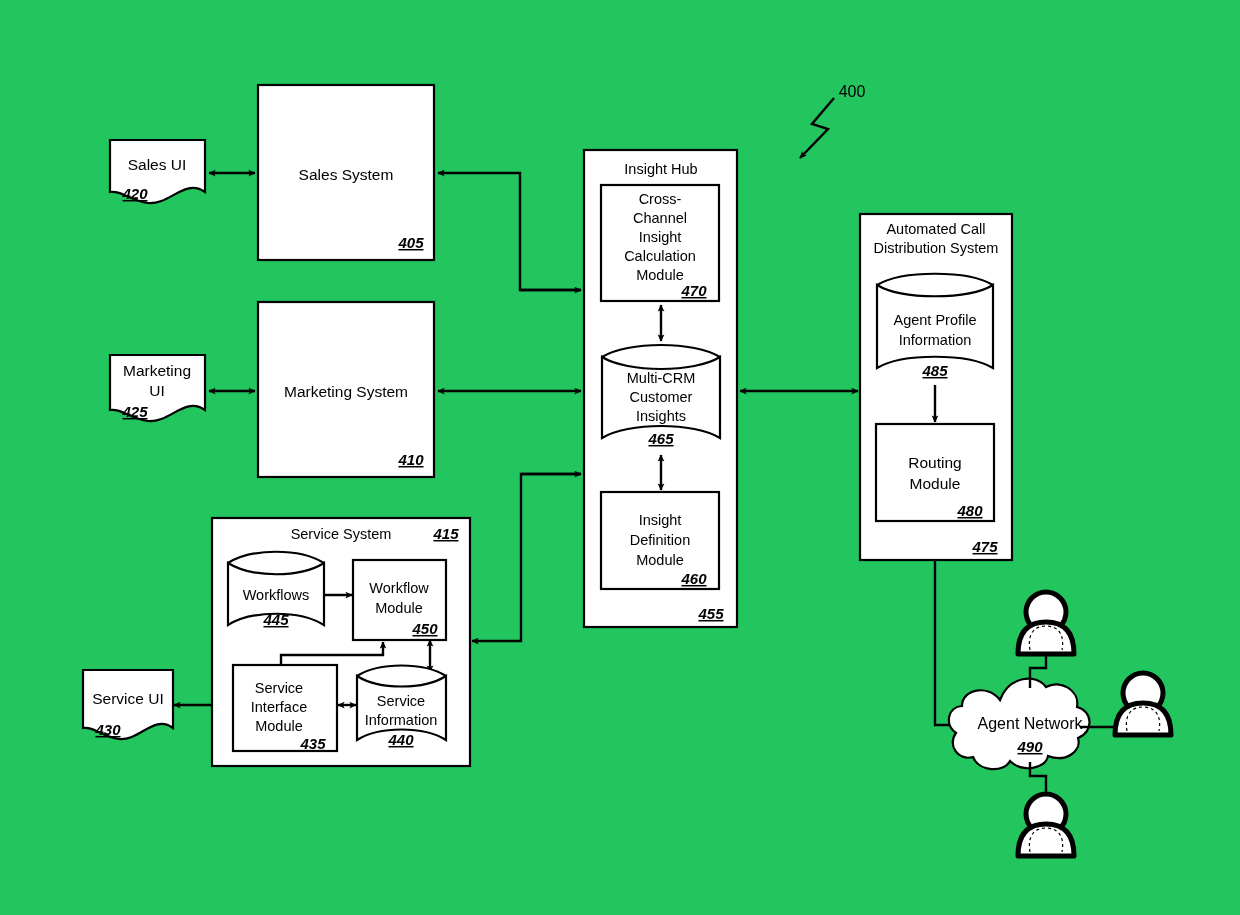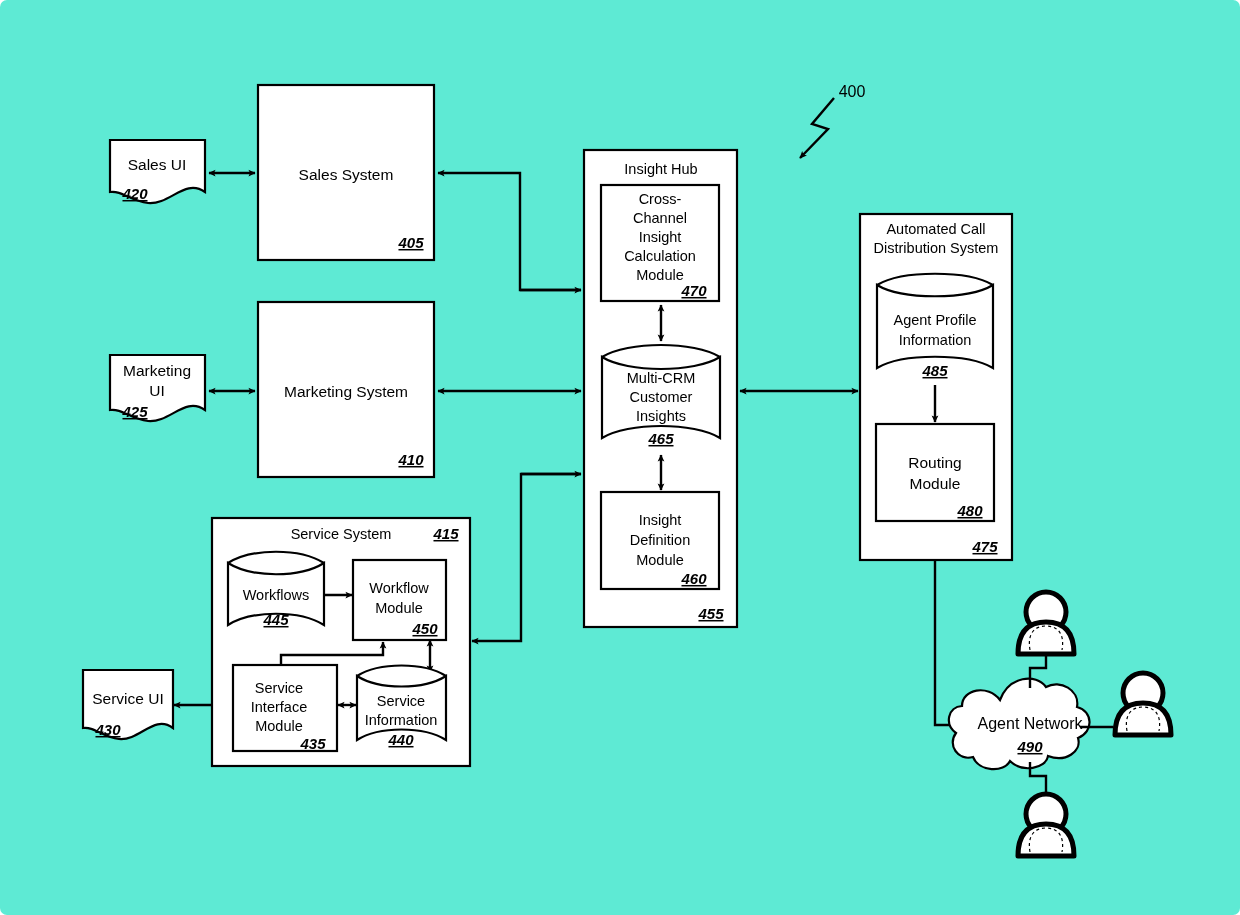--- a/index.html
+++ b/index.html
@@ -9,23 +9,22 @@
     background: #ffffff;
   }
   body {
     font-family: "Liberation Sans", "DejaVu Sans", sans-serif;
     color: #000000;
   }
   #figure-root {
     position: relative;
     width: 1240px;
     height: 915px;
-    background: #5eead4;
+    background: #22c55e;
     overflow: hidden;
-    border-radius: 7px;
   }
   #figure-svg {
     position: absolute;
     top: 0;
     left: 0;
     width: 1240px;
     height: 915px;
   }
   .fig-text {
     font-family: "Liberation Sans", "DejaVu Sans", sans-serif;

